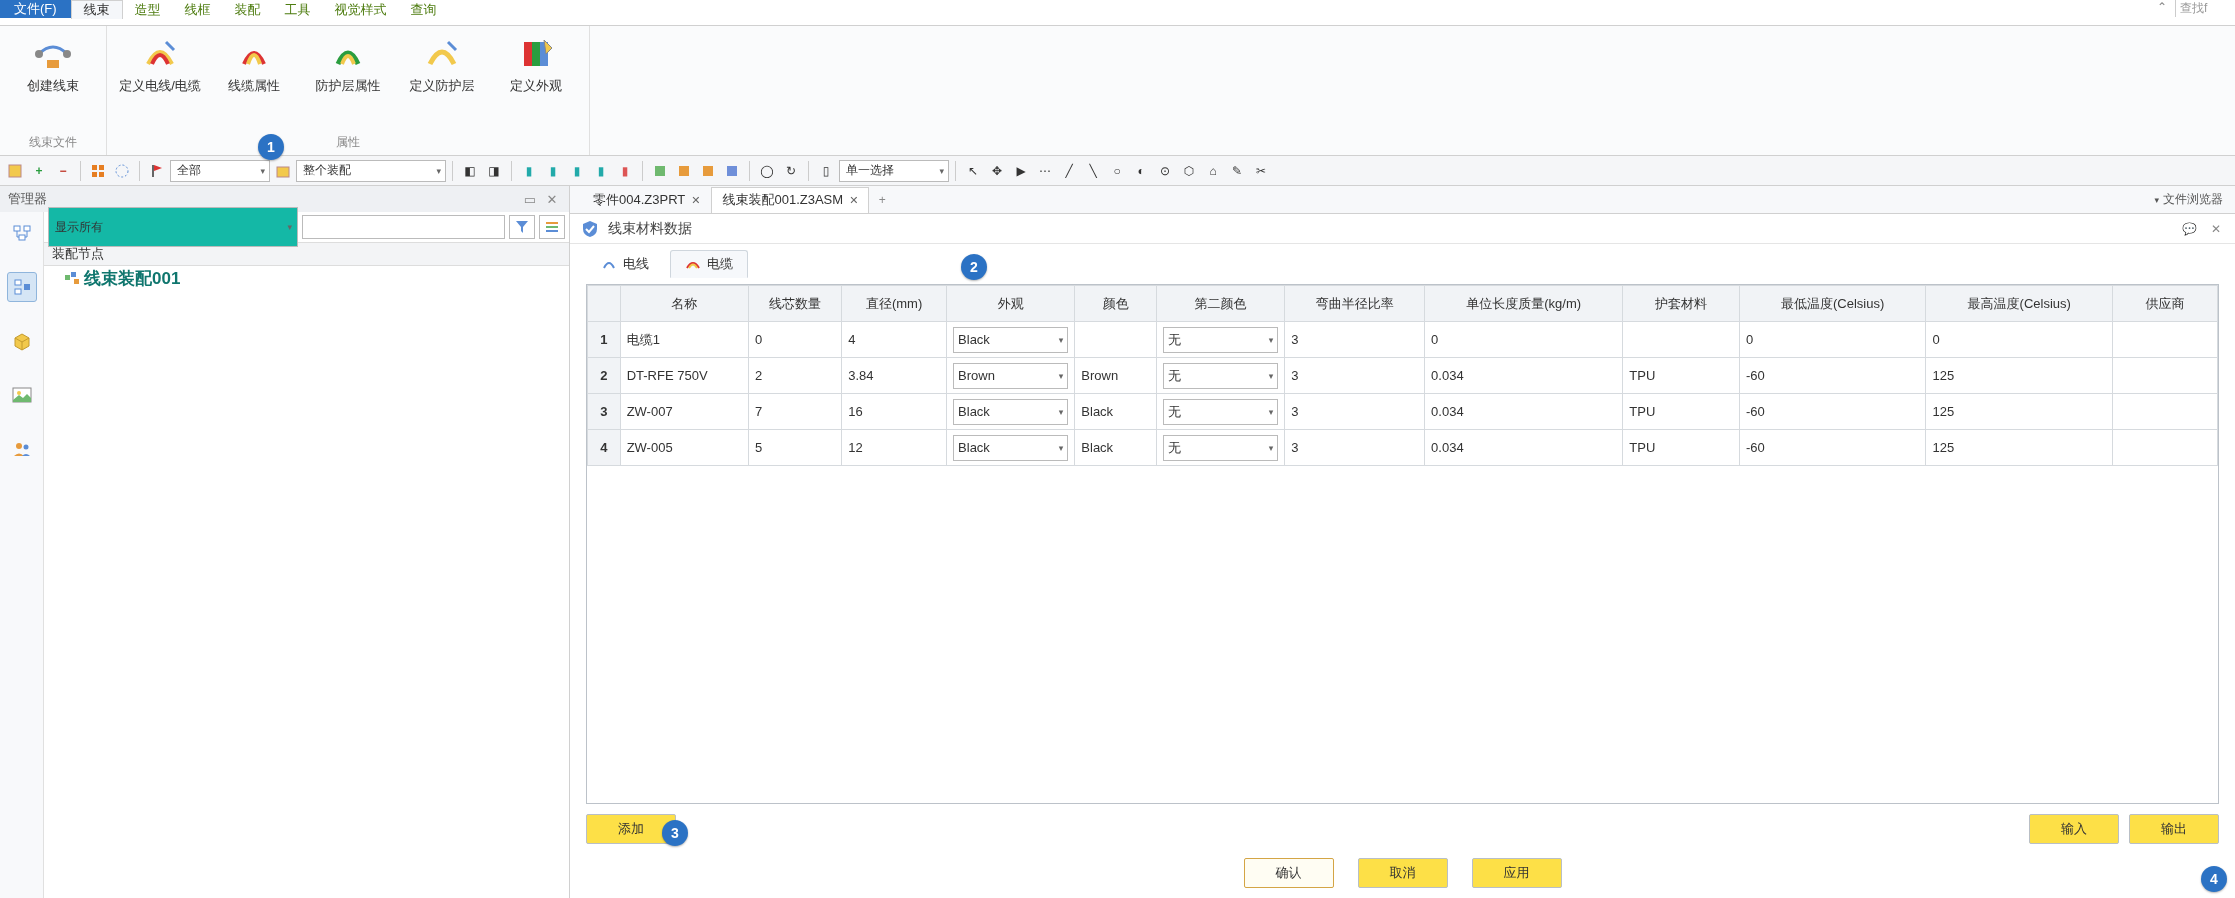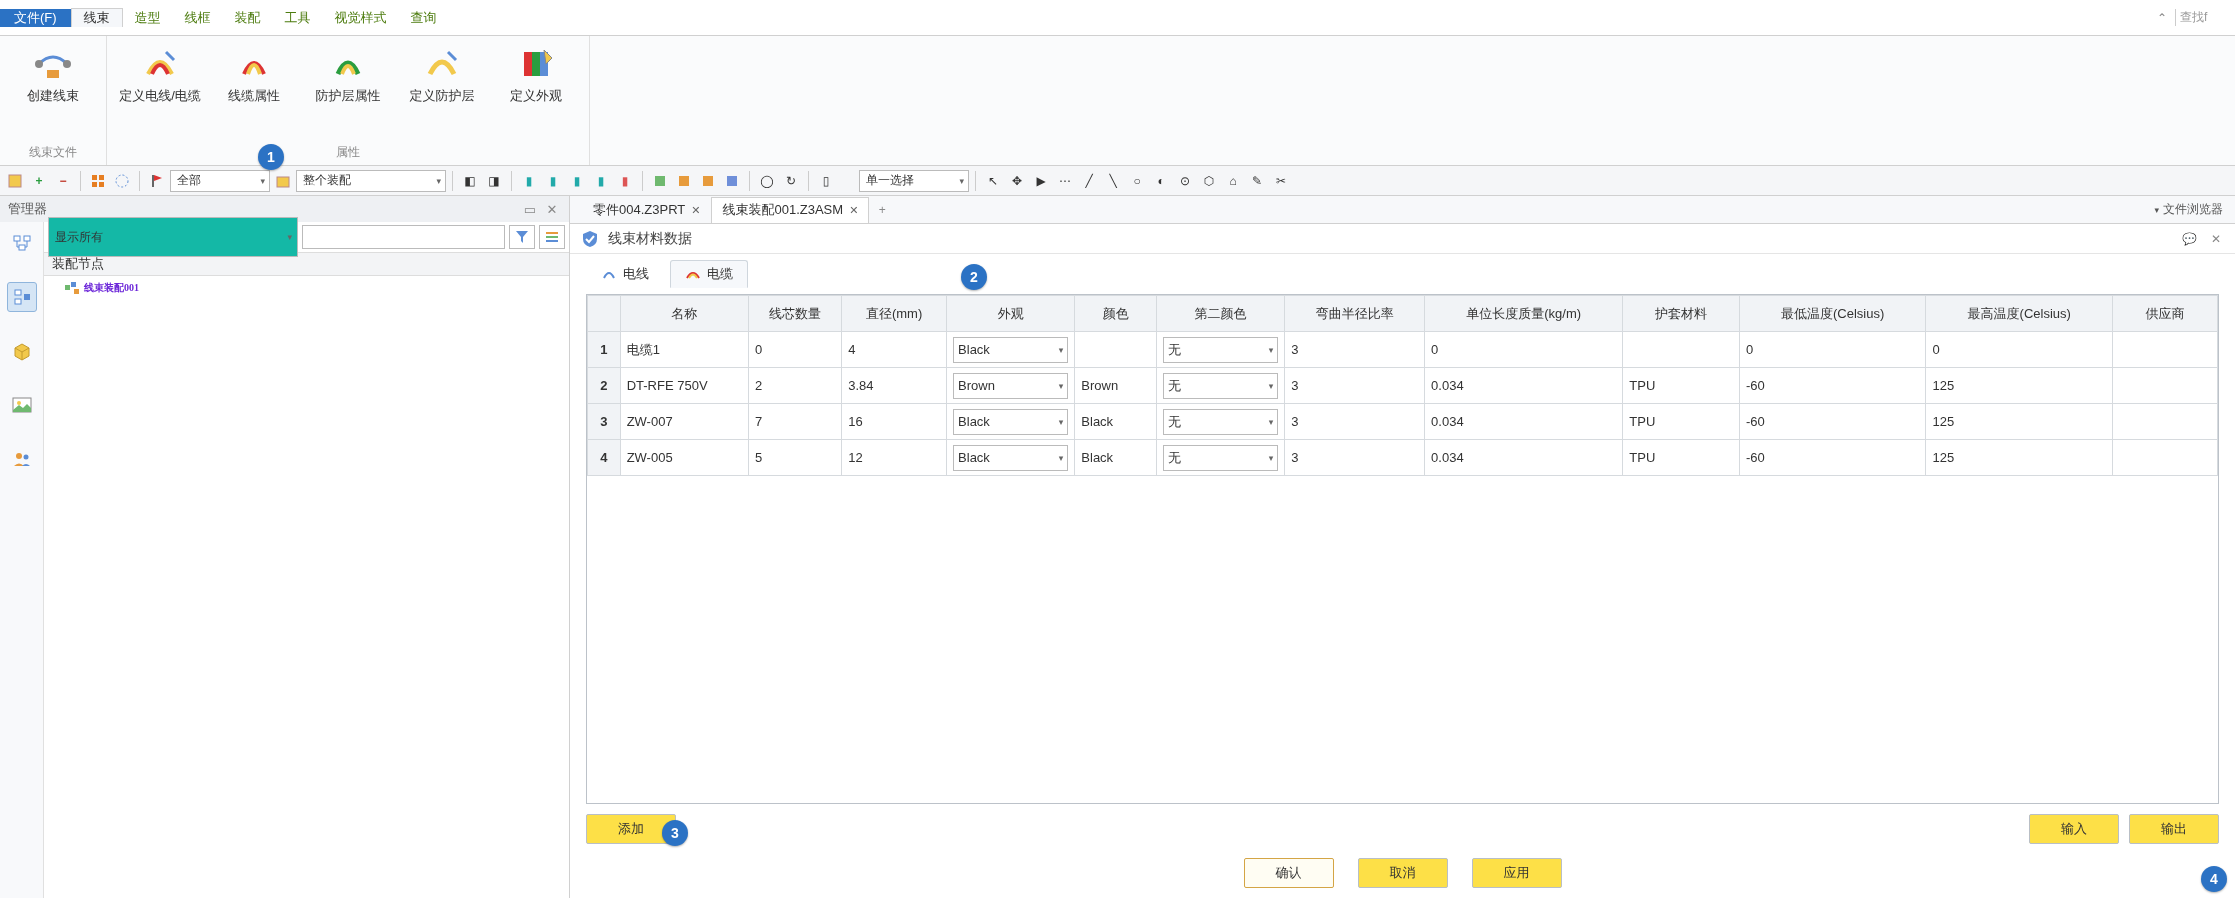--- a/index.html
+++ b/index.html
@@ -1,20 +1,20 @@
 <!DOCTYPE html>
 <html><head>
 <meta charset="utf-8">
 <style>
 * { box-sizing: border-box; margin: 0; padding: 0; }
 body { font-family: "Microsoft YaHei", Arial, sans-serif; font-size: 12px; color: #333; background: #fff; overflow: hidden; }
 .app { display: flex; flex-direction: column; width: 2235px; height: 898px; }
 
 
-.menubar { display: flex; align-items: center; height: 36px; background: #fff; border-bottom: 1px solid #d0d0d0; }
+.menubar { display: flex; align-items: flex-start; height: 26px; background: #fff; border-bottom: 1px solid #d0d0d0; }
 .menubar .file-btn { background: #2b72c4; color: #fff; padding: 0 14px; display: flex; align-items: center; font-size: 13px; }
 .menubar .tab { padding: 0 12px; display: flex; align-items: center; font-size: 13px; color: #4d7c0f; cursor: pointer; }
 .menubar .tab.active { background: #f5f7fa; border: 1px solid #d0d0d0; border-bottom: none; color: #333; }
 .menubar .spacer { flex: 1; }
 .menubar .collapse-icon { padding: 0 8px; display: flex; align-items: center; color: #888; }
 .menubar .search-box { width: 60px; border-left: 1px solid #ccc; padding: 0 4px; display: flex; align-items: center; color: #999; overflow: hidden; }
 
 
 .ribbon { display: flex; height: 130px; background: #fafbfc; border-bottom: 1px solid #d0d0d0; position: relative; }
 .ribbon-group { display: flex; flex-direction: column; align-items: center; padding: 4px 8px 2px; border-right: 1px solid #e0e0e0; }
@@ -46,21 +46,21 @@
 .tree-area { flex: 1; display: flex; flex-direction: column; }
 .tree-filter { display: flex; align-items: center; height: 30px; padding: 3px 4px; gap: 4px; }
 .tree-filter .combo { flex: 0 0 250px; height: 40px; border: 1px solid #bbb; padding: 0 20px 0 6px; display:flex; align-items:center; position:relative; background:#14b8a6; }
 .tree-filter .combo::after { content:"▾"; position:absolute; right:5px; font-size:9px; color:#666; }
 .tree-filter .txt { flex: 1; height: 24px; border: 1px solid #bbb; background:#fff; }
 .tree-filter .ficon { width:26px; height:24px; border:1px solid #bbb; display:flex; align-items:center; justify-content:center; cursor:pointer; background:#fff; }
 
 .tree-header { height: 24px; background: #f3f4f6; border-top:1px solid #ddd; border-bottom:1px solid #ddd; display:flex; align-items:center; padding: 0 8px; font-size:13px; }
 .tree-content { flex:1; overflow:auto; }
 .tree-row { display:flex; align-items:center; height:24px; padding-left: 20px; gap:4px; }
-.tree-row .tlabel { color: #6d28d9; font-weight: bold; font-size:10px;font-family:Liberation Serif, serif; }
+.tree-row .tlabel { color: #0f766e; font-weight: bold; font-size:17px; }
 
 
 .center { flex: 1; display: flex; flex-direction: column; min-width: 0; }
 .doc-tabs { display: flex; align-items: center; height: 28px; background: #f7f8fa; border-bottom: 1px solid #d0d0d0; padding-left: 12px; gap:0; }
 .doc-tab { display:flex; align-items:center; height: 26px; padding: 0 10px; border:1px solid transparent; border-bottom:none; gap:6px; cursor:pointer; font-size:13px; }
 .doc-tab.active { background:#fff; border-color:#d0d0d0; }
 .doc-tab .close { font-size:11px; color:#666; }
 .doc-tabs .add { width:26px; text-align:center; color:#888; cursor:pointer; }
 .doc-tabs .spacer { flex:1; }
 .doc-tabs .rlink { padding: 0 12px; color:#555; cursor:pointer; display:flex; align-items:center; gap:4px; }
@@ -257,21 +257,21 @@
     <div class="tb-btn">
         <svg width="16" height="16">
           <rect x="3" y="3" width="10" height="10" fill="#6f8fd9"></rect>
         </svg>
       </div>
     <div class="tb-sep"></div>
     <div class="tb-btn">◯</div>
     <div class="tb-btn">↻</div>
     <div class="tb-sep"></div>
     <div class="tb-btn">▯</div>
-    <div class="tb-combo" style="min-width:110px;margin-left:20px;">单一选择</div>
+    <div class="tb-combo" style="min-width:110px;">单一选择</div>
     <div class="tb-sep"></div>
     <div class="tb-btn">↖</div>
     <div class="tb-btn">✥</div>
     <div class="tb-btn">▶</div>
     <div class="tb-btn">⋯</div>
     <div class="tb-btn">╱</div>
     <div class="tb-btn">╲</div>
     <div class="tb-btn">○</div>
     <div class="tb-btn">◐</div>
     <div class="tb-btn">⊙</div>

